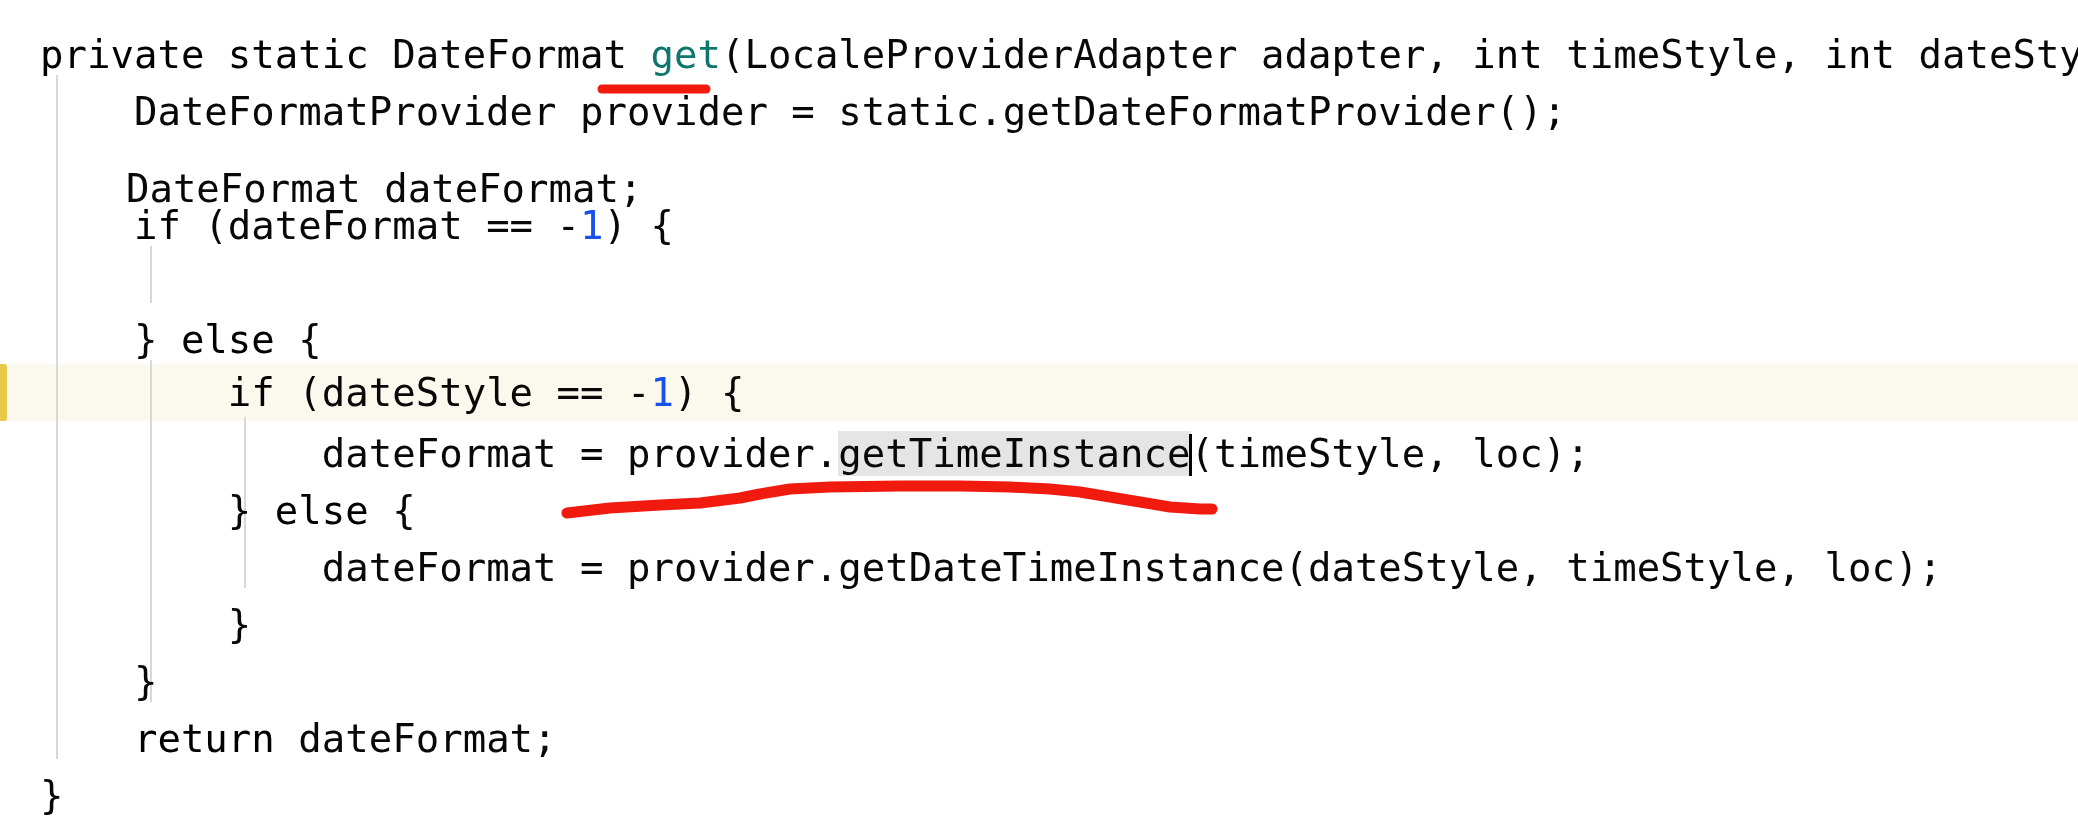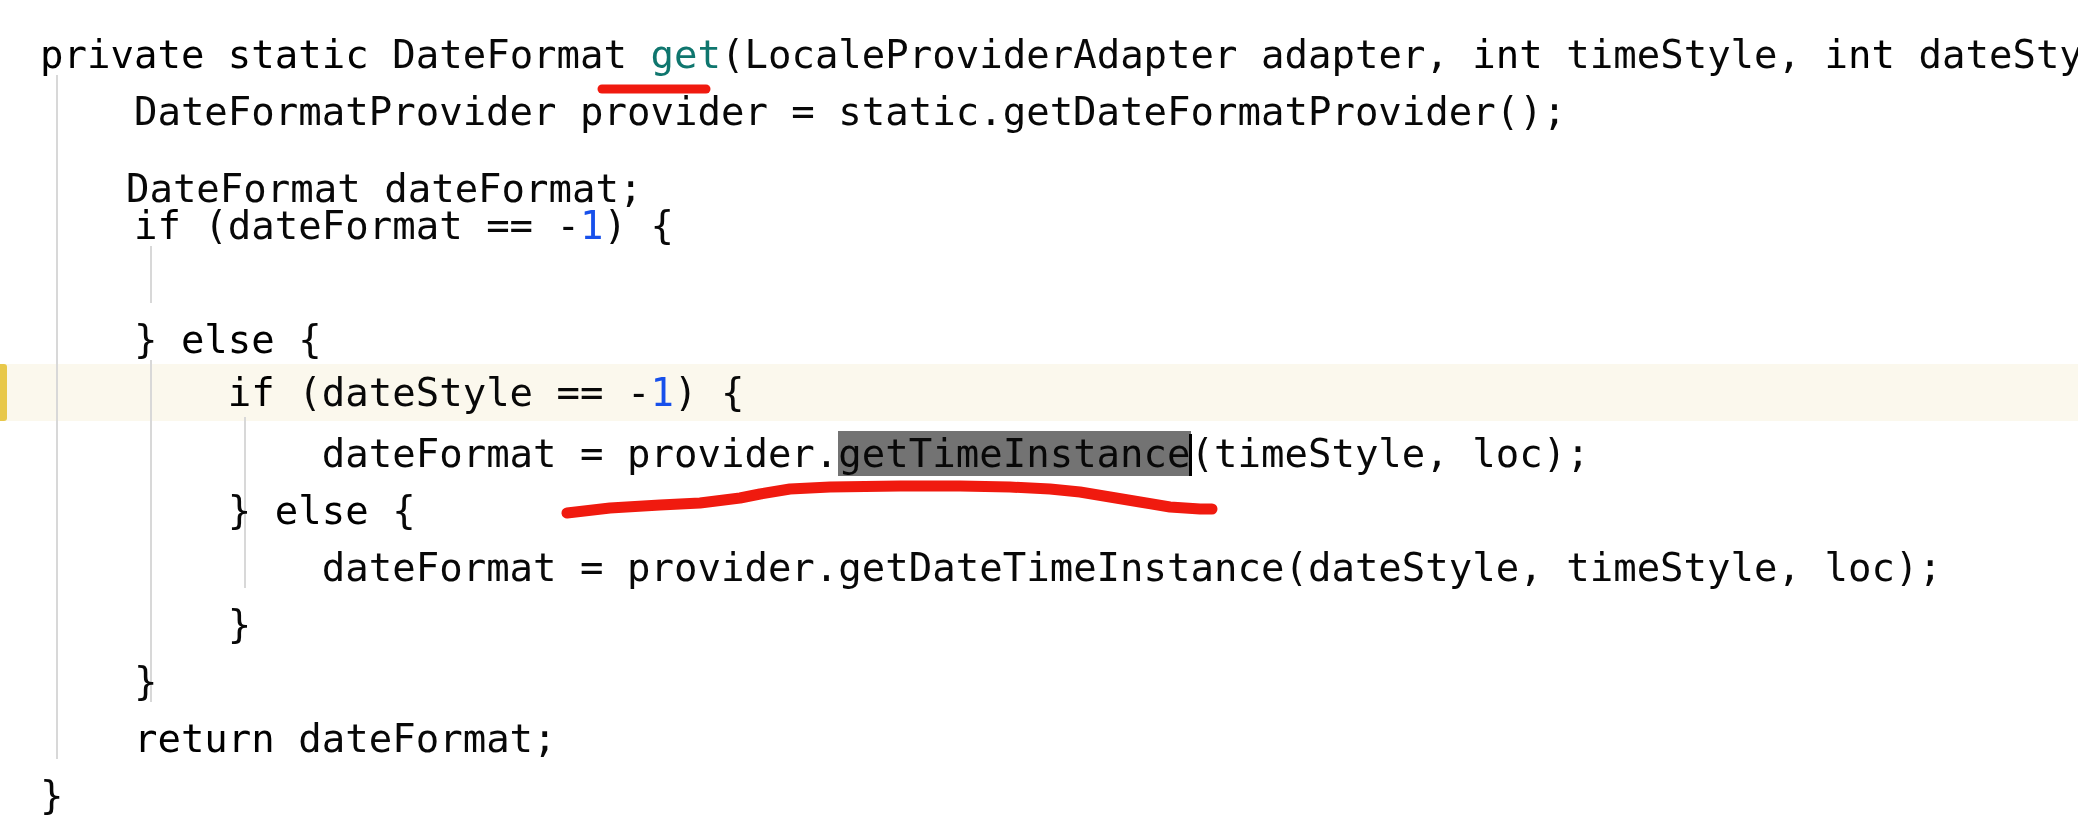--- a/index.html
+++ b/index.html
@@ -61,21 +61,21 @@
     letter-spacing: 0px;
     color: #000000;
   }
   .kw       { color: #000000; }
   .num      { color: #1750eb; }
   .method   { color: #0f766e; }
   .plain    { color: #080808; }
 
   
   .sel {
-    background: #737373;
+    background: #e5e5e5;
   }
   
   .caret {
     display: inline-block;
     width: 0;
     border-left: 3px solid #000000;
     height: 42px;
     vertical-align: -9px;
     margin: 0 -1.5px;
   }

